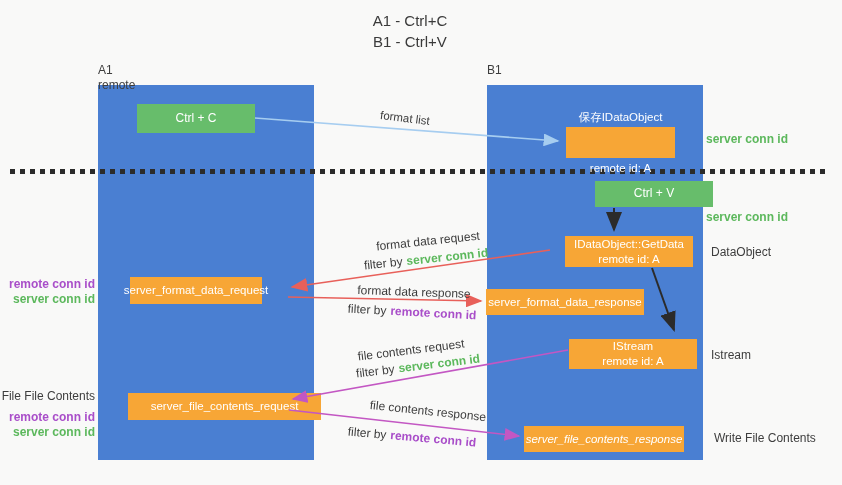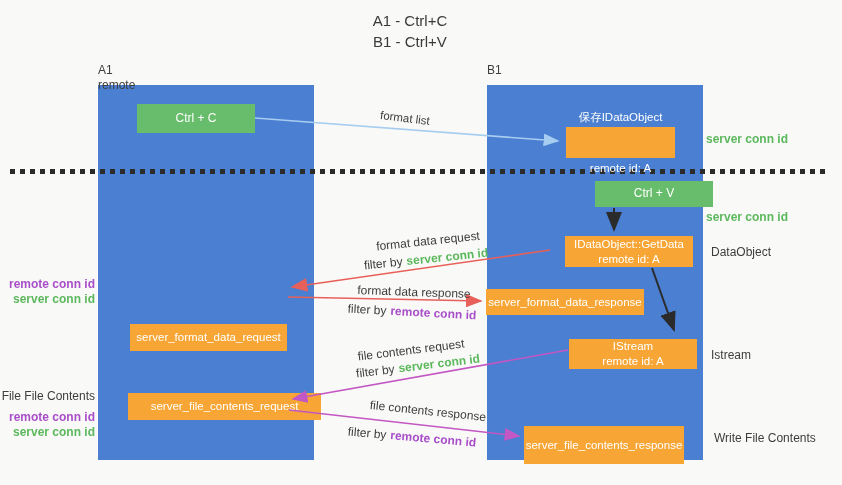--- a/index.html
+++ b/index.html
@@ -20,25 +20,25 @@
 
   .box{position:absolute;display:flex;flex-direction:column;align-items:center;justify-content:center;
        color:#fff;font-size:11.5px;line-height:1.3;text-align:center;white-space:nowrap;z-index:4;}
   .box.green{background:#67bd6b;font-size:12px;}
   .box.orange{background:#f7a636;}
 
   .b-ctrl-c{left:137px;top:104px;width:118px;height:29px;}
   .b-save{left:566px;top:127px;width:109px;height:31px;gap:36px;}
   .b-ctrl-v{left:555px;top:181px;width:118px;height:26px;margin-left:40px;}
   .b-getdata{left:550px;top:236px;width:128px;height:31px;margin-left:15px;}
-  .b-fmt-req{left:130px;top:277px;width:157px;height:27px;margin-top:47px;}
+  .b-fmt-req{left:130px;top:277px;width:132px;height:27px;}
   .b-fmt-resp{left:486px;top:289px;width:158px;height:26px;}
   .b-istream{left:569px;top:339px;width:128px;height:30px;}
   .b-file-req{left:128px;top:393px;width:193px;height:27px;}
-  .b-file-resp{left:524px;top:426px;width:160px;height:38px;}
+  .b-file-resp{left:524px;top:426px;width:160px;height:26px;font-style:italic;}
 
   .side-label{position:absolute;font-size:12px;color:#3d3d3d;white-space:nowrap;z-index:6;}
   .side-label.green{color:#5cb85c;font-weight:bold;}
   .side-label.purple{color:#a94ec9;font-weight:bold;}
   .left-col-label{left:0;width:95px;text-align:right;}
 
   .edge-label{position:absolute;font-size:12px;color:#3d3d3d;white-space:nowrap;z-index:6;}
   .k-green{color:#5cb85c;font-weight:bold;margin-left:4px;}
   .k-purple{color:#a94ec9;font-weight:bold;margin-left:4px;}
 

